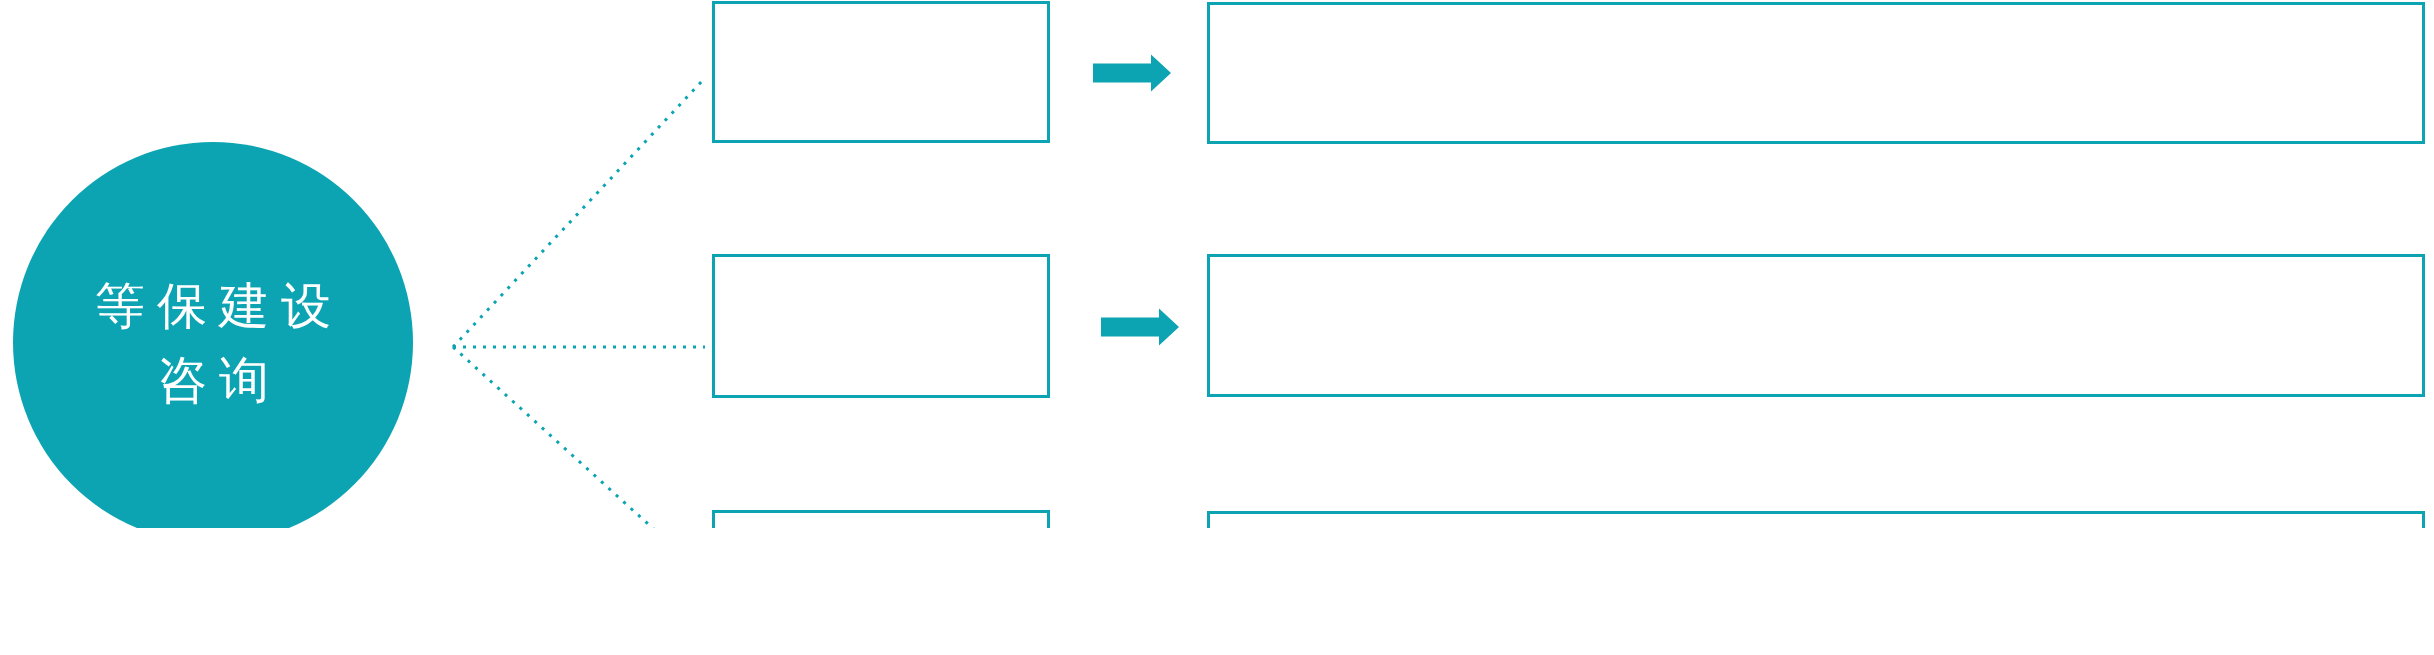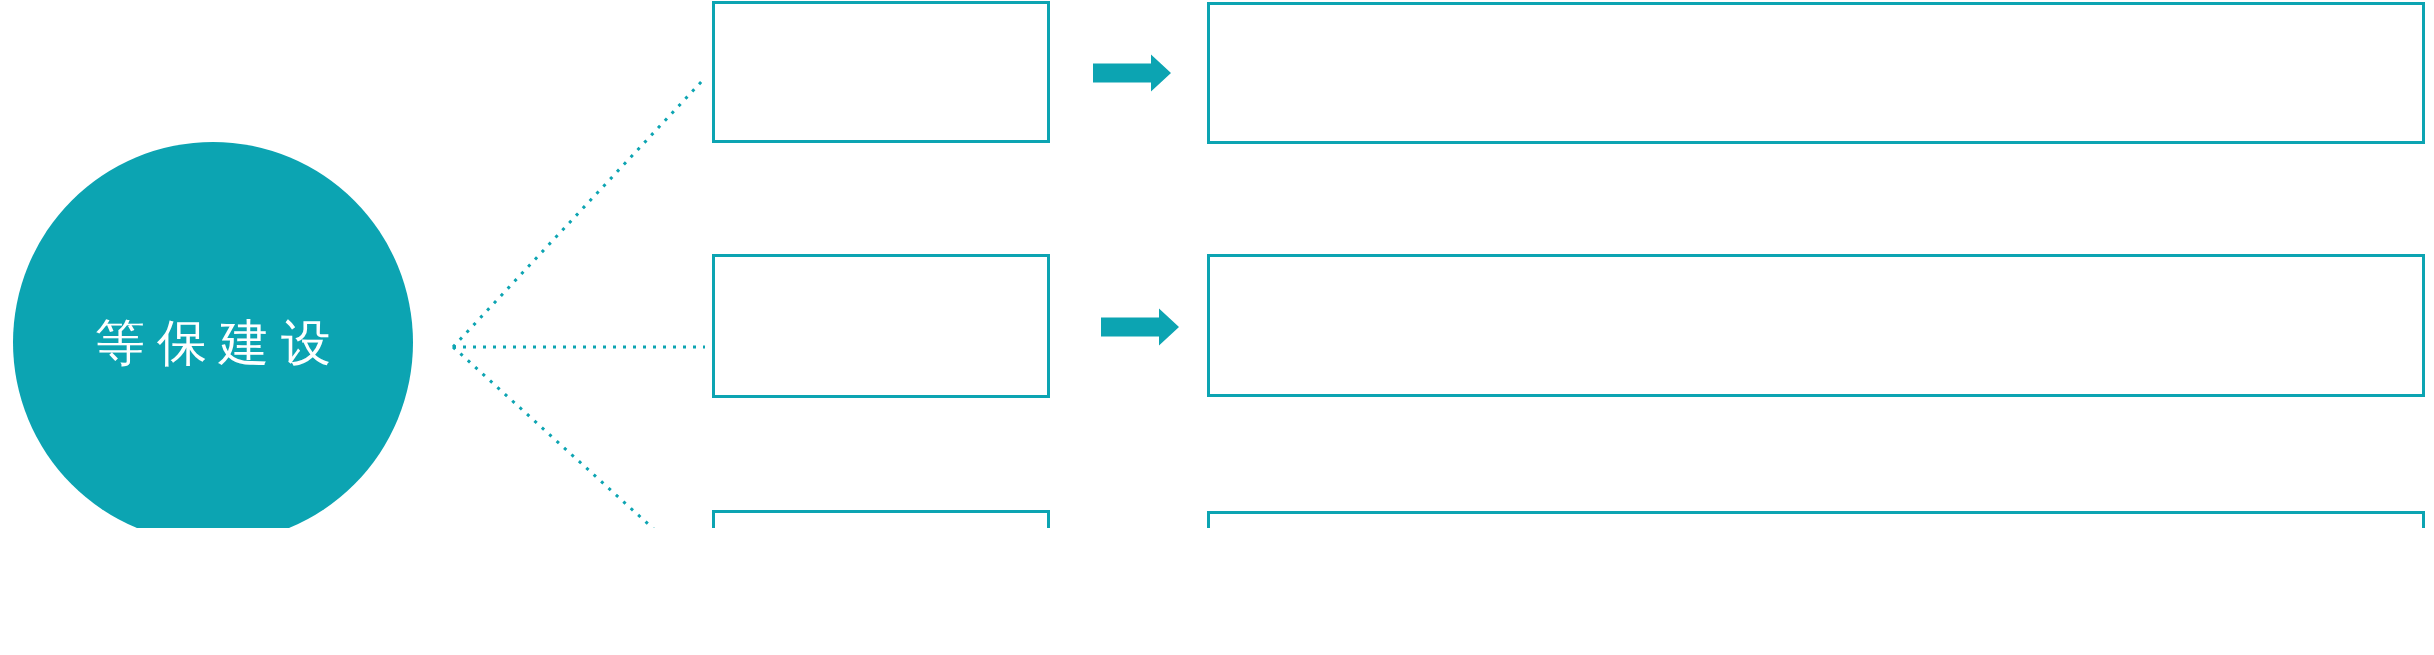--- a/index.html
+++ b/index.html
@@ -67,20 +67,21 @@
   .large.r2 { top:254px; height:143px; }
   .large.r3 { top:511px; height:142px; }
 </style>
 </head>
 <body>
 
 <div class="canvas">
 
   <div class="hub">
     <span>等保建设</span>
+    <span>咨询</span>
   </div>
 
   <svg class="overlay" viewBox="0 0 2434 655">
     <polyline class="connector" points="453,347 703,80"></polyline>
     <polyline class="connector" points="453,347 705,347"></polyline>
     <polyline class="connector" points="453,347 701,572"></polyline>
 
     <polygon class="arrow" points="1093,63.5 1151,63.5 1151,54.5 1171,73 1151,91.5 1151,82.5 1093,82.5"></polygon>
     <polygon class="arrow" points="1101,317.5 1159,317.5 1159,308.5 1179,327 1159,345.5 1159,336.5 1101,336.5"></polygon>
     <polygon class="arrow" points="1100,572.5 1158,572.5 1158,563.5 1178,582 1158,600.5 1158,591.5 1100,591.5"></polygon>

